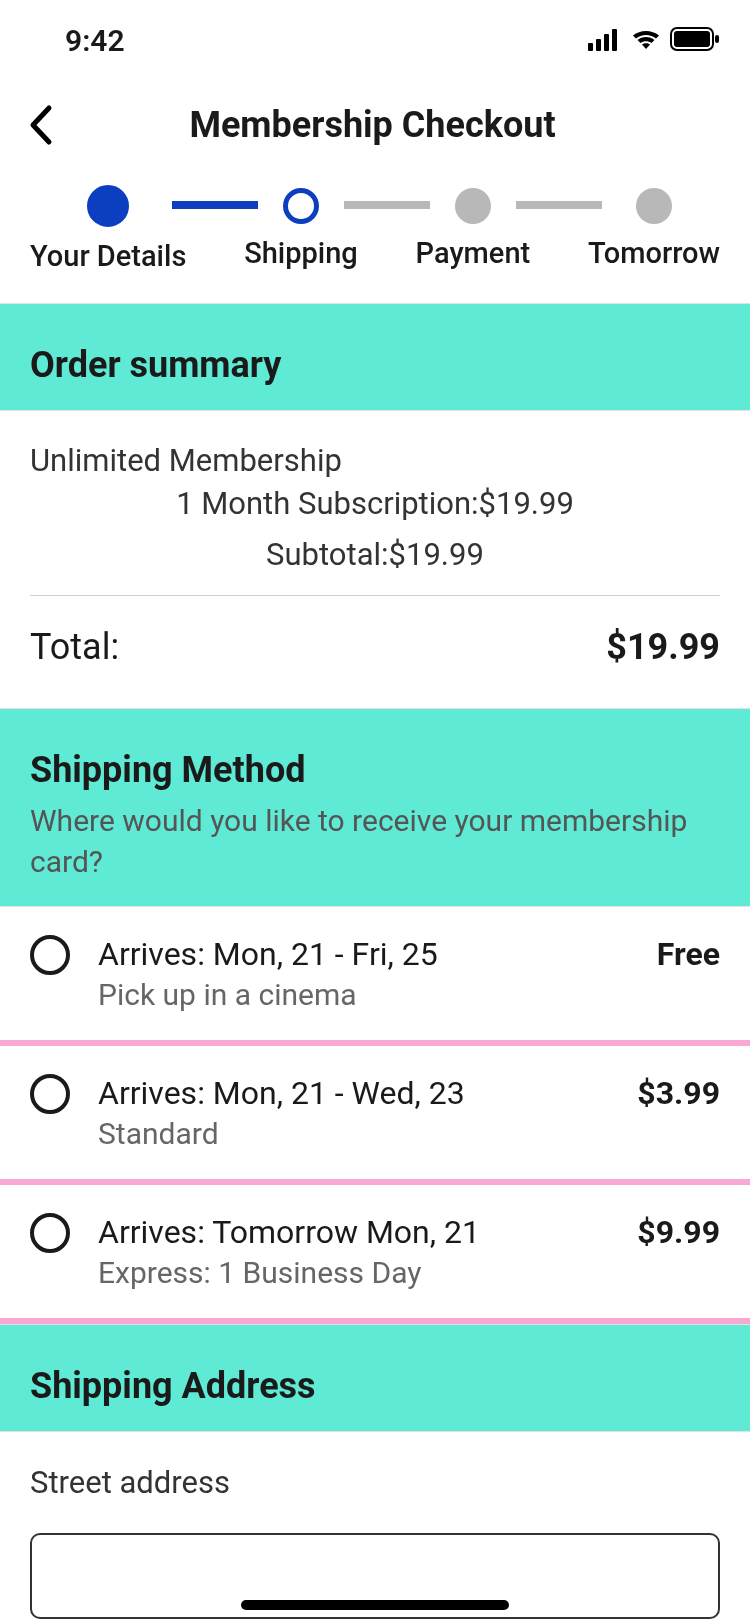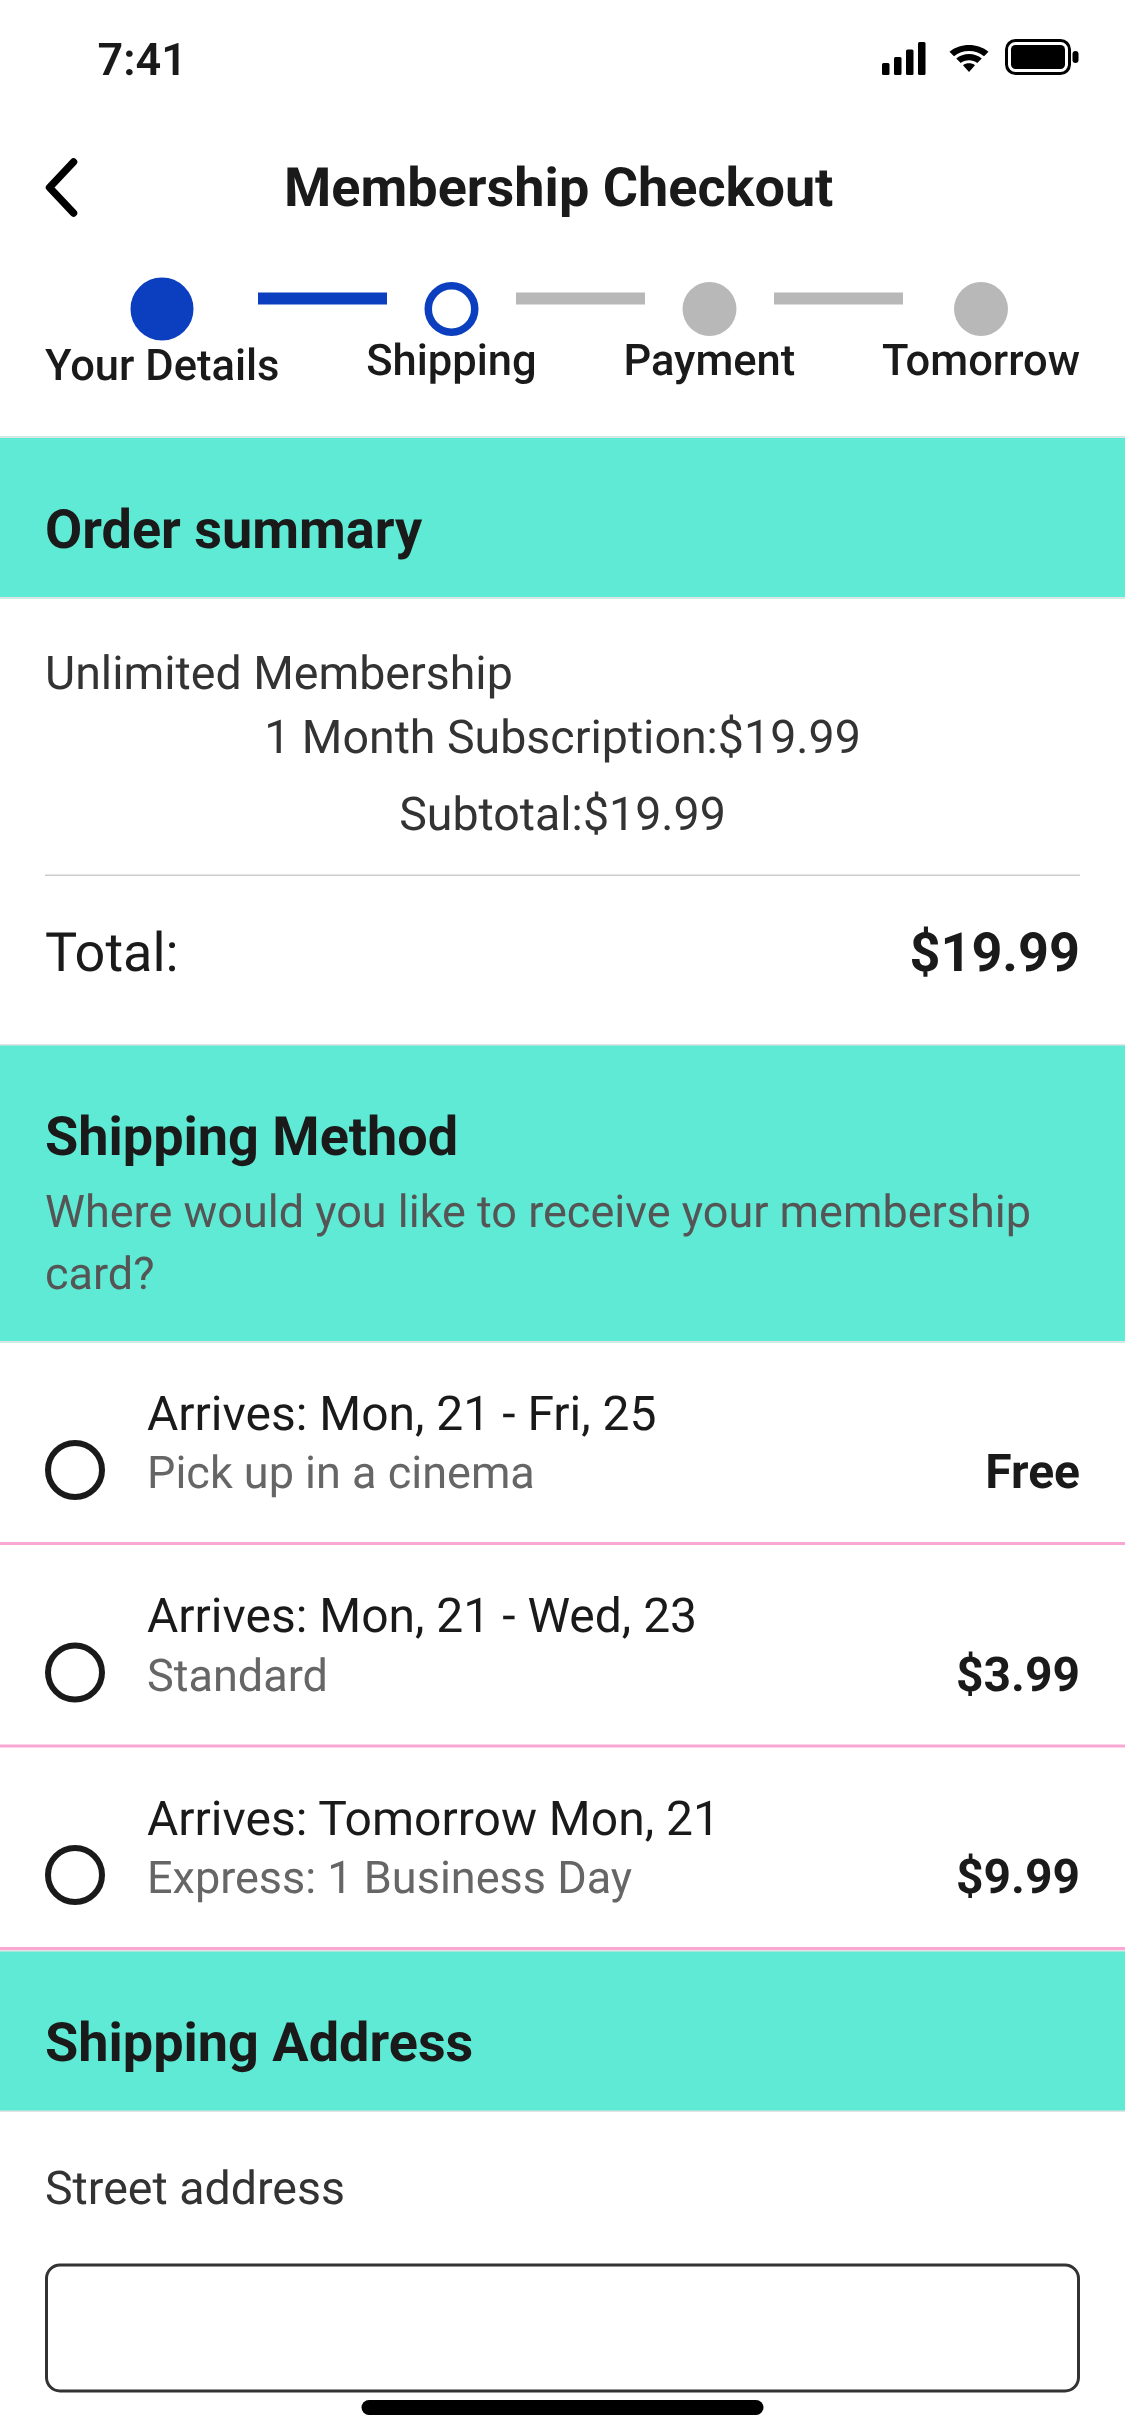--- a/index.html
+++ b/index.html
@@ -49,20 +49,21 @@
   .stepper {
     display: flex;
     align-items: center;
     padding: 15px 30px 30px 30px;
     position: relative;
   }
   .step {
     display: flex;
     flex-direction: column;
     align-items: center;
+    gap: 12px;
     z-index: 2;
   }
   .step-circle {
     width: 36px;
     height: 36px;
     border-radius: 50%;
     background: #fff;
   }
   .step-circle.filled-blue { background: #0b3fbf; border: 4px solid #0b3fbf; width: 42px; height: 42px; }
   .step-circle.ring-blue { border: 5px solid #0b3fbf; background: #fff; }
@@ -120,23 +121,23 @@
   }
   .total-row {
     display: flex;
     justify-content: space-between;
     font-size: 36px;
     font-weight: 400;
   }
   .total-row .total-value { font-weight: 700; }
   .option-row {
     display: flex;
-    align-items: flex-end;
+    align-items: flex-start;
     padding: 28px 30px;
-    border-bottom: 2px solid #f9a8d4;
+    border-bottom: 6px solid #f9a8d4;
     gap: 28px;
   }
   .radio {
     width: 40px;
     height: 40px;
     border: 4px solid #1a1a1a;
     border-radius: 50%;
     flex-shrink: 0;
   }
   .option-text {
@@ -183,21 +184,21 @@
     width: 268px;
     height: 10px;
     background: #000;
     border-radius: 10px;
   }
 </style>
 </head>
 <body>
 
 <div class="status-bar">
-  <span>7:41</span>
+  <span>9:42</span>
   <div class="status-right">
     <span>
       <svg width="34" height="22" viewBox="0 0 34 22">
           <rect x="0" y="14" width="5" height="8" rx="1" fill="#000"></rect>
           <rect x="8" y="10" width="5" height="12" rx="1" fill="#000"></rect>
           <rect x="16" y="5" width="5" height="17" rx="1" fill="#000"></rect>
           <rect x="24" y="0" width="5" height="22" rx="1" fill="#000"></rect>
         </svg>
     </span>
     <span>

